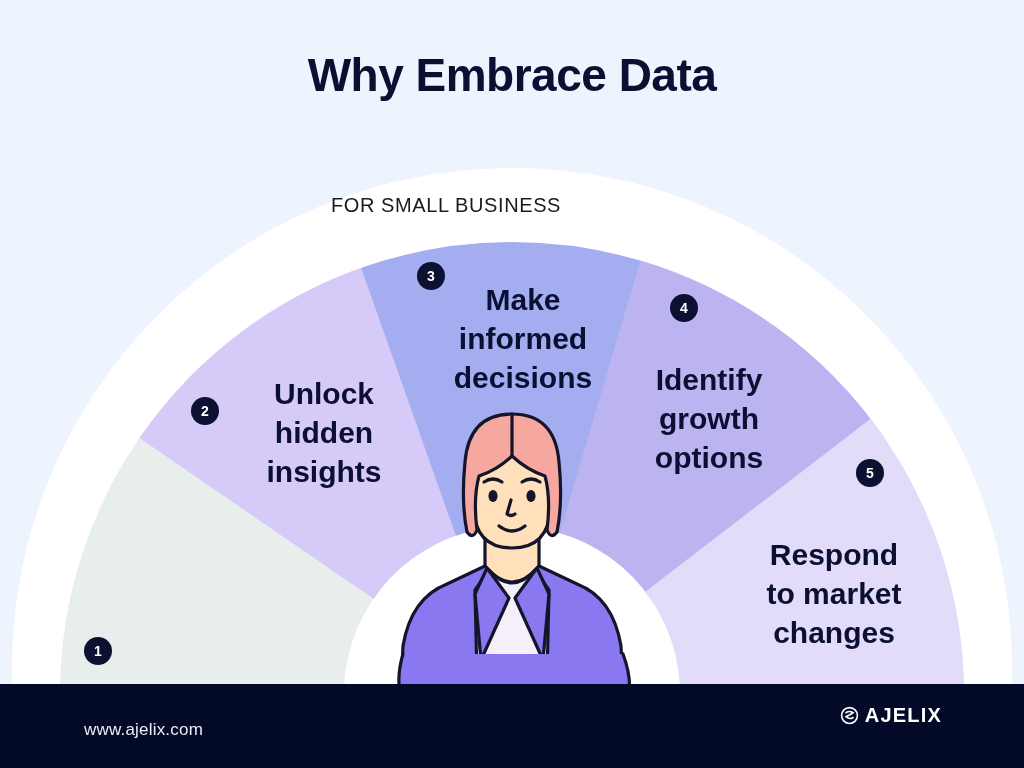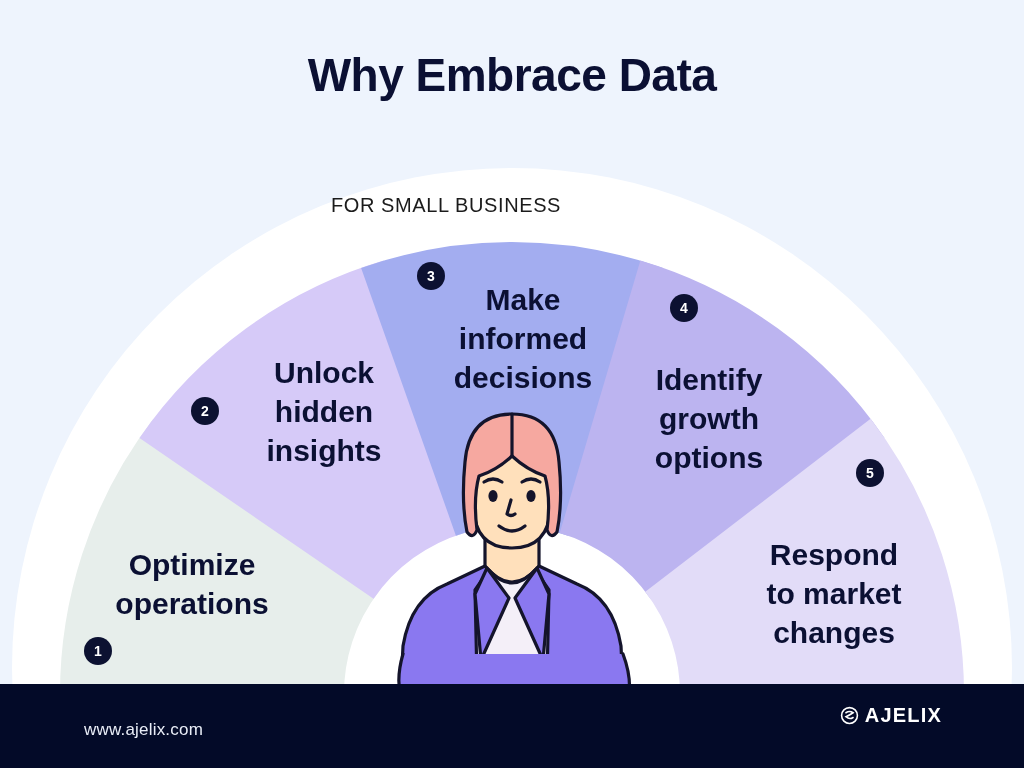--- a/index.html
+++ b/index.html
@@ -151,23 +151,21 @@
 
     <g id="fan-paths">
         <path d="M 344.0575694041064 698.3977273157227 L 60.154889111048135 705.8319806351586 A 452 452 0 0 1 153.40429018836164 418.83983408805835 L 378.7166388310725 591.728079926535 A 168 168 0 0 0 344.0575694041064 698.3977273157227 Z" fill="#e7eeeb"></path>
         <path d="M 373.5468003115014 598.843752196628 L 139.494962742849 437.9843809099754 A 452 452 0 0 1 383.625064193827 260.6134798395767 L 464.285422089741 532.9182845421435 A 168 168 0 0 0 373.5468003115014 598.843752196628 Z" fill="#d6caf8"></path>
         <path d="M 455.92044764872645 535.636229496514 L 361.11929962633553 267.9260460263354 A 452 452 0 0 1 662.8807003736646 267.9260460263354 L 568.0795523512736 535.636229496514 A 168 168 0 0 0 455.92044764872645 535.636229496514 Z" fill="#a3adf0"></path>
         <path d="M 559.714577910259 532.9182845421435 L 640.374935806173 260.6134798395767 A 452 452 0 0 1 884.5050372571511 437.9843809099756 L 650.4531996884987 598.8437521966281 A 168 168 0 0 0 559.714577910259 532.9182845421435 Z" fill="#bcb4f0"></path>
         <path d="M 645.2833611689275 591.728079926535 L 870.5957098116382 418.83983408805824 A 452 452 0 0 1 963.8451108889519 705.8319806351586 L 679.9424305958936 698.3977273157227 A 168 168 0 0 0 645.2833611689275 591.728079926535 Z" fill="#e2dcf8"></path>
       </g>
   </svg>
 
-  <div class="seg-label" style="left:96px; top:545px; width:192px;">Optimize
-operations</div>
-  <div class="seg-label" style="left:236px; top:353px; width:176px;">Unlock
+  <div class="seg-label" style="left:236px; top:374px; width:176px;">Unlock
 hidden
 insights</div>
   <div class="seg-label" style="left:434px; top:280px; width:178px;">Make
 informed
 decisions</div>
   <div class="seg-label" style="left:626px; top:360px; width:166px;">Identify
 growth
 options</div>
   <div class="seg-label" style="left:740px; top:535px; width:188px;">Respond
 to market

